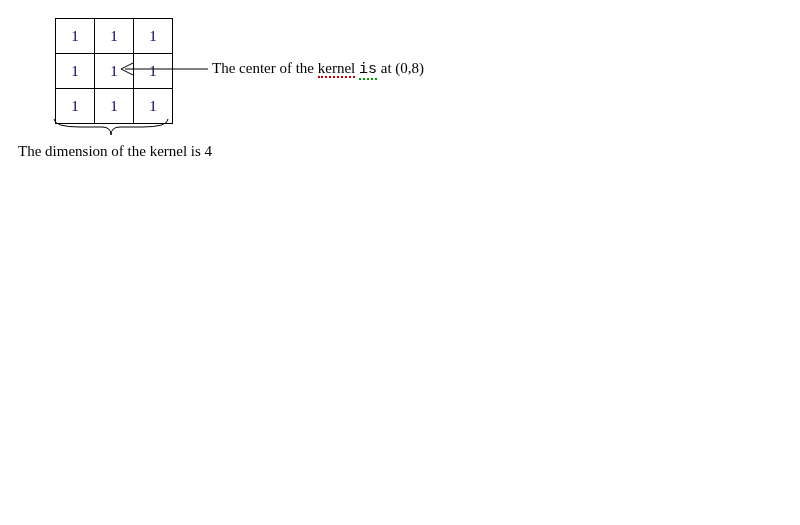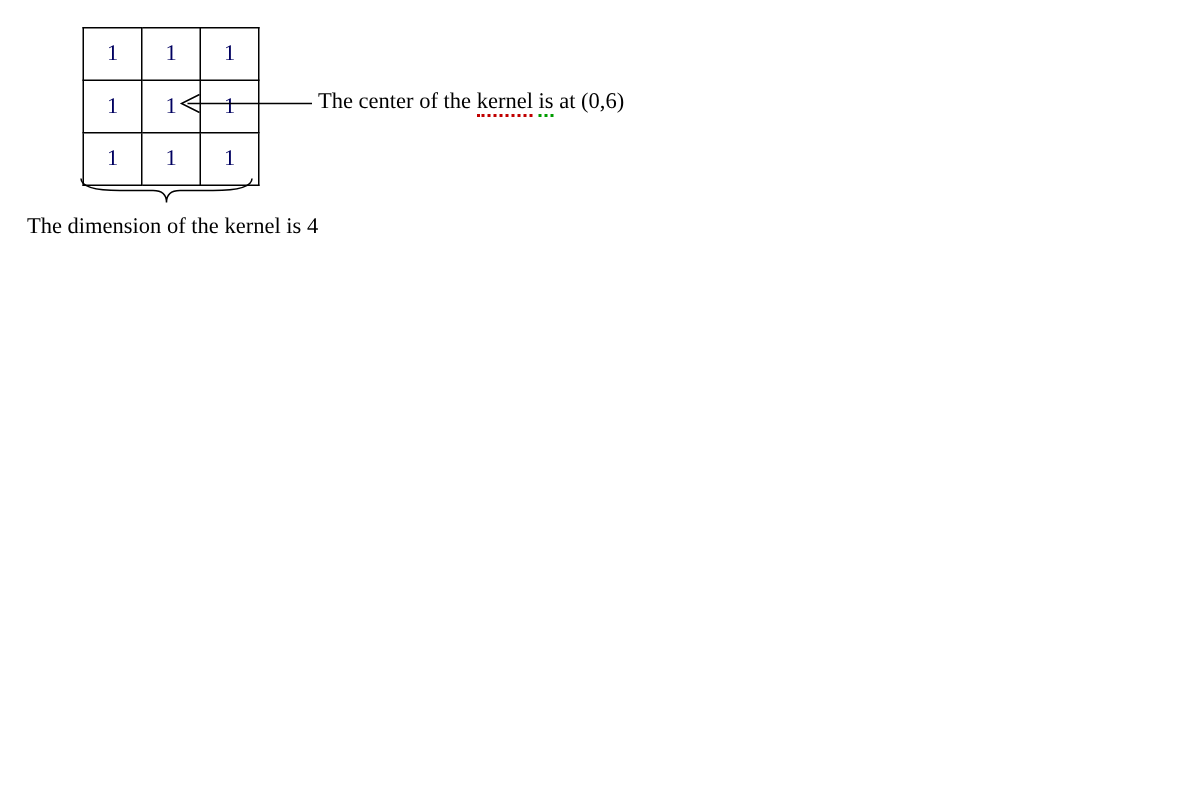--- a/index.html
+++ b/index.html
@@ -34,20 +34,21 @@
       top: 60px;
       font-size: 15px;
     }
     .underline-squiggle-red {
       border-bottom: 2px dotted #c00000;
       padding-bottom: 0px;
     }
     .underline-squiggle-green {
       border-bottom: 2px dotted #009c00;
       padding-bottom: 0px;
+      font-family: Liberation Mono, monospace;
     }
     .arrow-svg {
       position: absolute;
       left: 115px;
       top: 60px;
       width: 95px;
       height: 20px;
       pointer-events: none;
     }
     .brace-svg {
@@ -87,20 +88,20 @@
   </tr>
 </tbody>
   </table>
 
 <svg class="arrow-svg" viewBox="0 0 95 20">
   <line x1="93" y1="9" x2="10" y2="9" stroke="#000" stroke-width="1"></line>
   <polyline points="18,3 6,9 18,15" fill="none" stroke="#000" stroke-width="1"></polyline>
 </svg>
 
 <div class="center-label">
-  <span>The center of the </span><span class="underline-squiggle-red">kernel</span><span>  </span><span class="underline-squiggle-green">is</span><span> at (0,6)</span>
+  <span>The center of the </span><span class="underline-squiggle-red">kernel</span><span>  </span><span class="underline-squiggle-green">is</span><span> at (0,8)</span>
 </div>
 
 <svg class="brace-svg" viewBox="0 0 122 22">
   <path d="M 4 2 Q 4 10 30 10 L 52 10 Q 61 10 61 18 Q 61 10 70 10 L 92 10 Q 118 10 118 2" fill="none" stroke="#000" stroke-width="1"></path>
 </svg>
 
 <div class="dimension-label">The dimension of the kernel is 4</div>
 
 </body></html>

